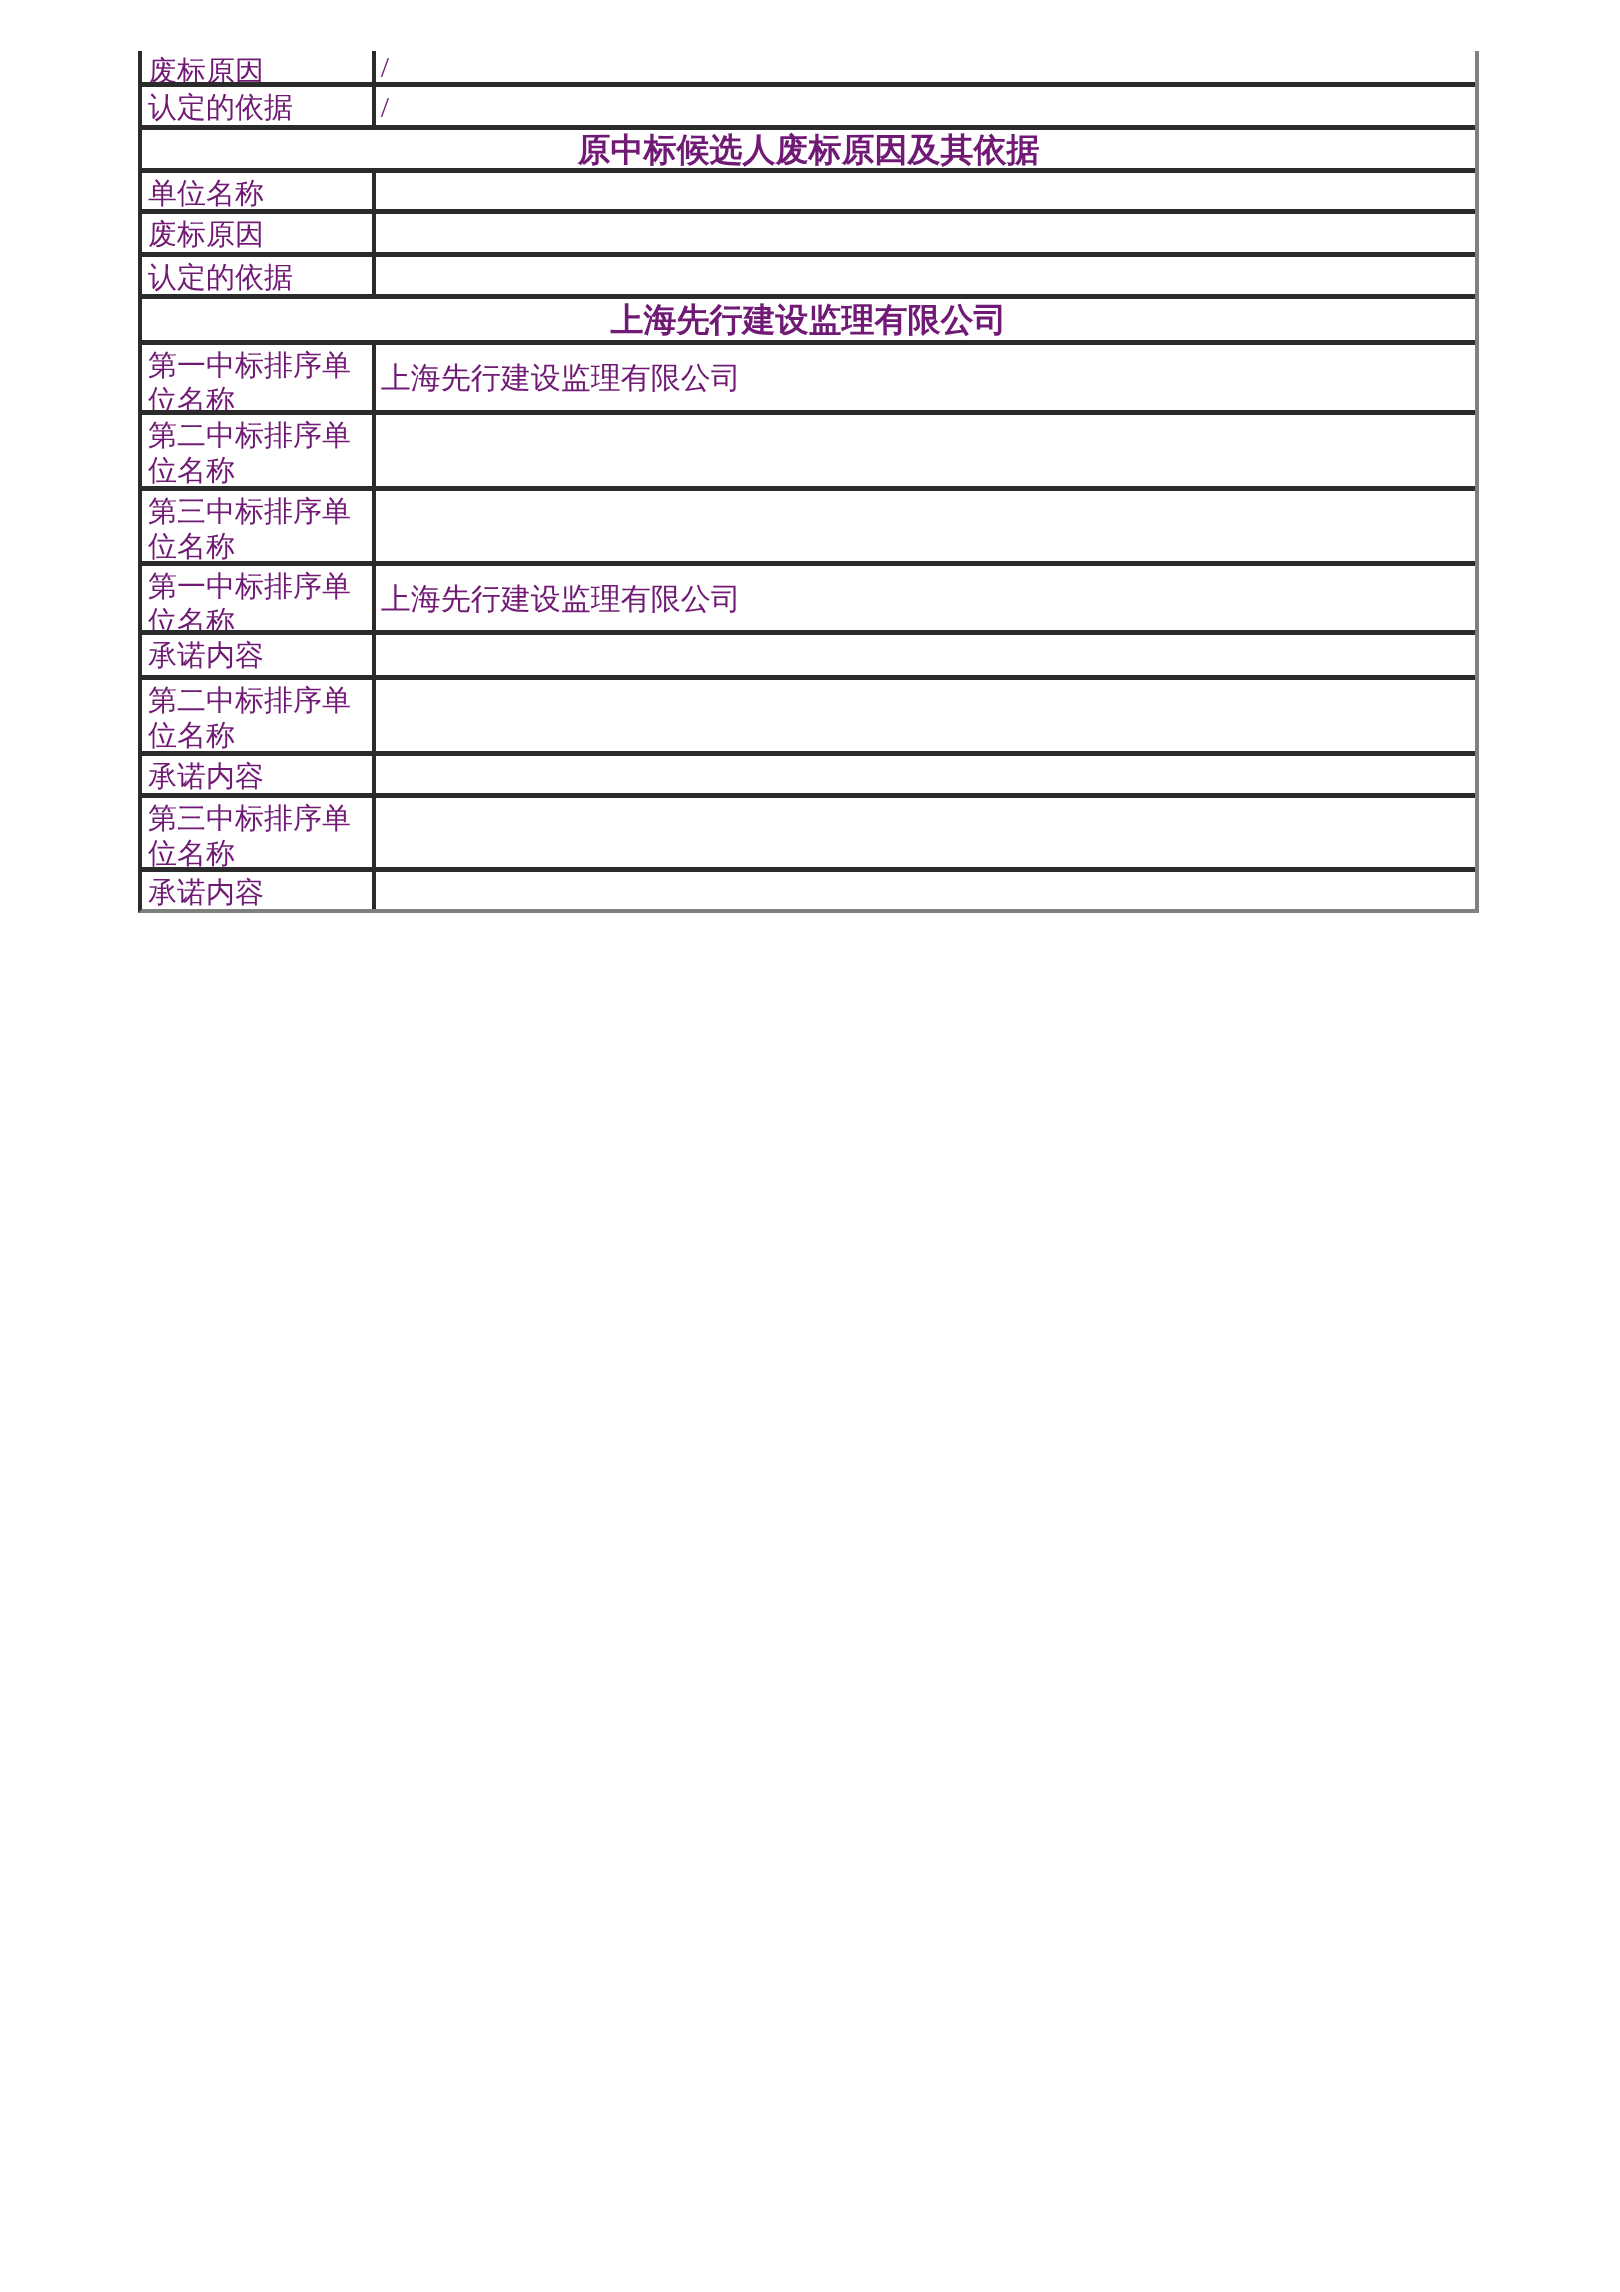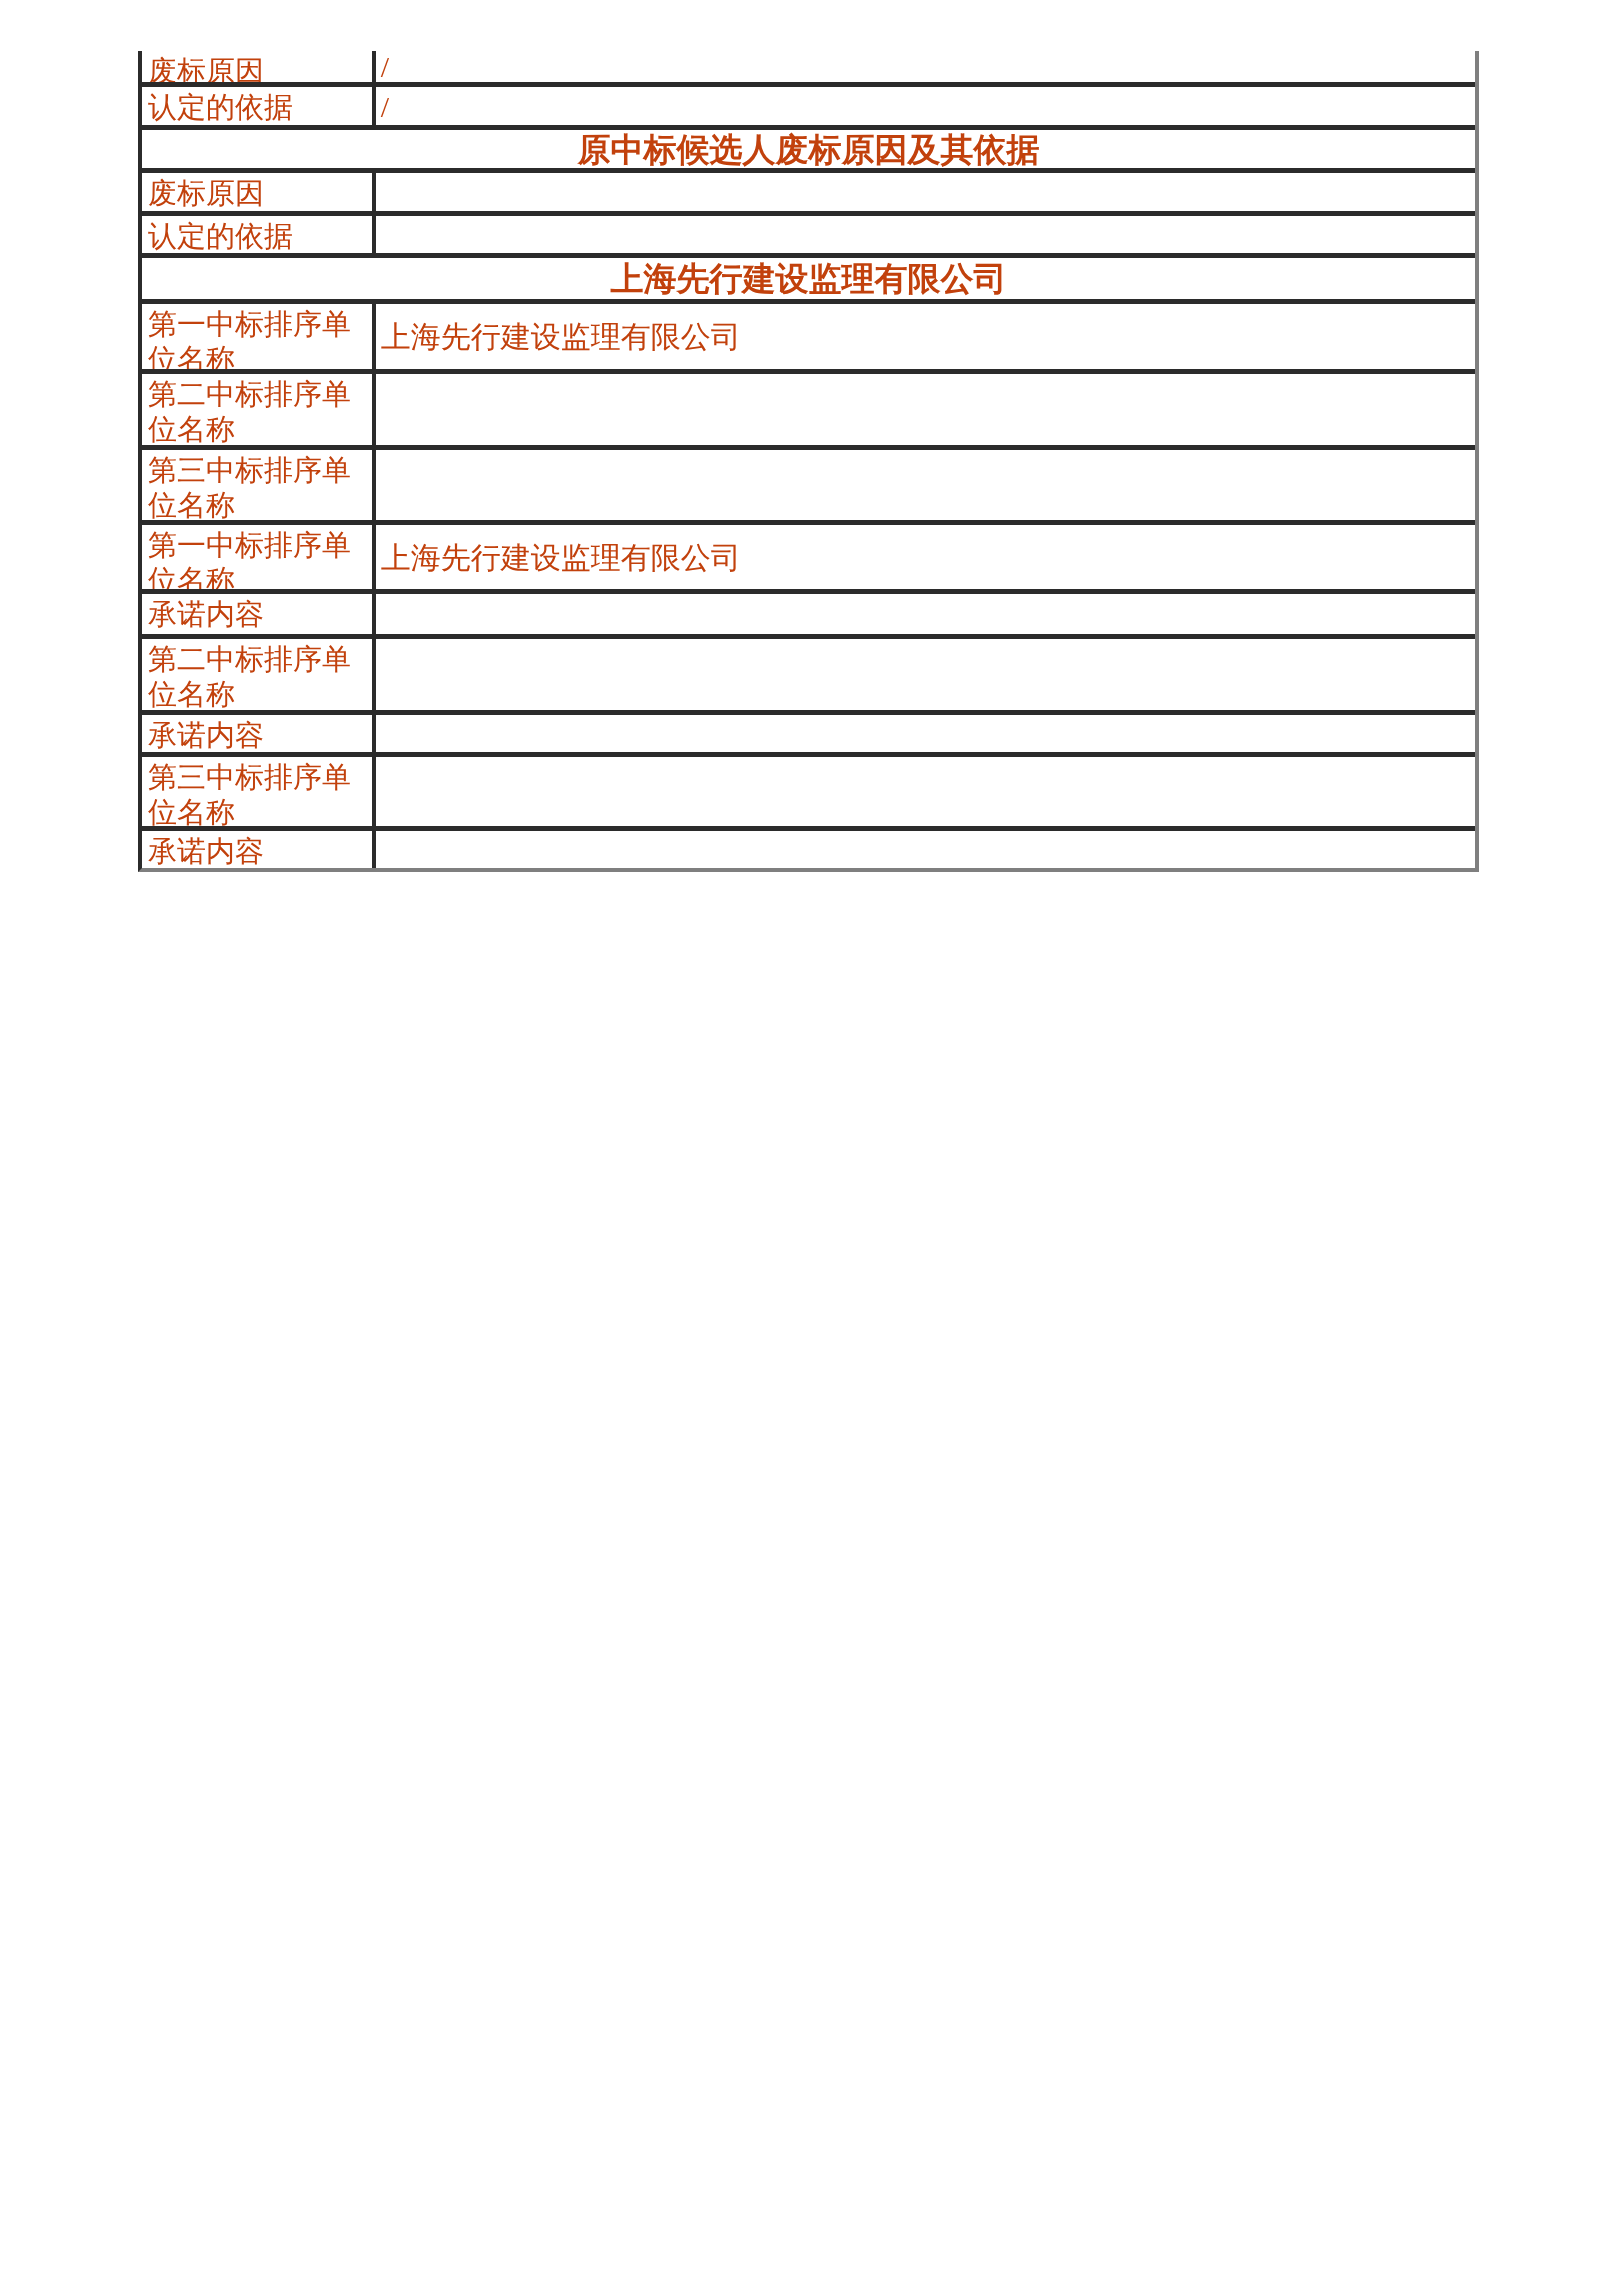--- a/index.html
+++ b/index.html
@@ -6,21 +6,21 @@
     margin: 0;
     padding: 0;
     background: #ffffff;
   }
   .page {
     position: relative;
     width: 1620px;
     height: 2293px;
     background: #ffffff;
     font-family: "Liberation Serif", "DejaVu Serif", serif;
-    color: #c2410c;
+    color: #701a75;
   }
   .doc-table {
     position: absolute;
     left: 138px;
     top: 51px;
     width: 1333px;               
     border-left: 4.9px solid #2b2b2b;
     border-right: 4.9px solid #7f7f7f;   
     border-bottom: 4.9px solid #7f7f7f;  
     
@@ -83,20 +83,26 @@
       <div class="cell label"><span>认定的依据</span></div>
       <div class="cell value">
           <span>/</span>
         </div>
     </div>
 
     <div class="row section" style="height:38px">
       <div class="section-title">原中标候选人废标原因及其依据</div>
     </div>
 
+    <div class="row field" style="height:36px">
+      <div class="cell label"><span>单位名称</span></div>
+      <div class="cell value">
+          <span></span>
+        </div>
+    </div>
 
     <div class="row field" style="height:38px">
       <div class="cell label"><span>废标原因</span></div>
       <div class="cell value">
           <span></span>
         </div>
     </div>
 
     <div class="row field" style="height:37px">
       <div class="cell label"><span>认定的依据</span></div>

